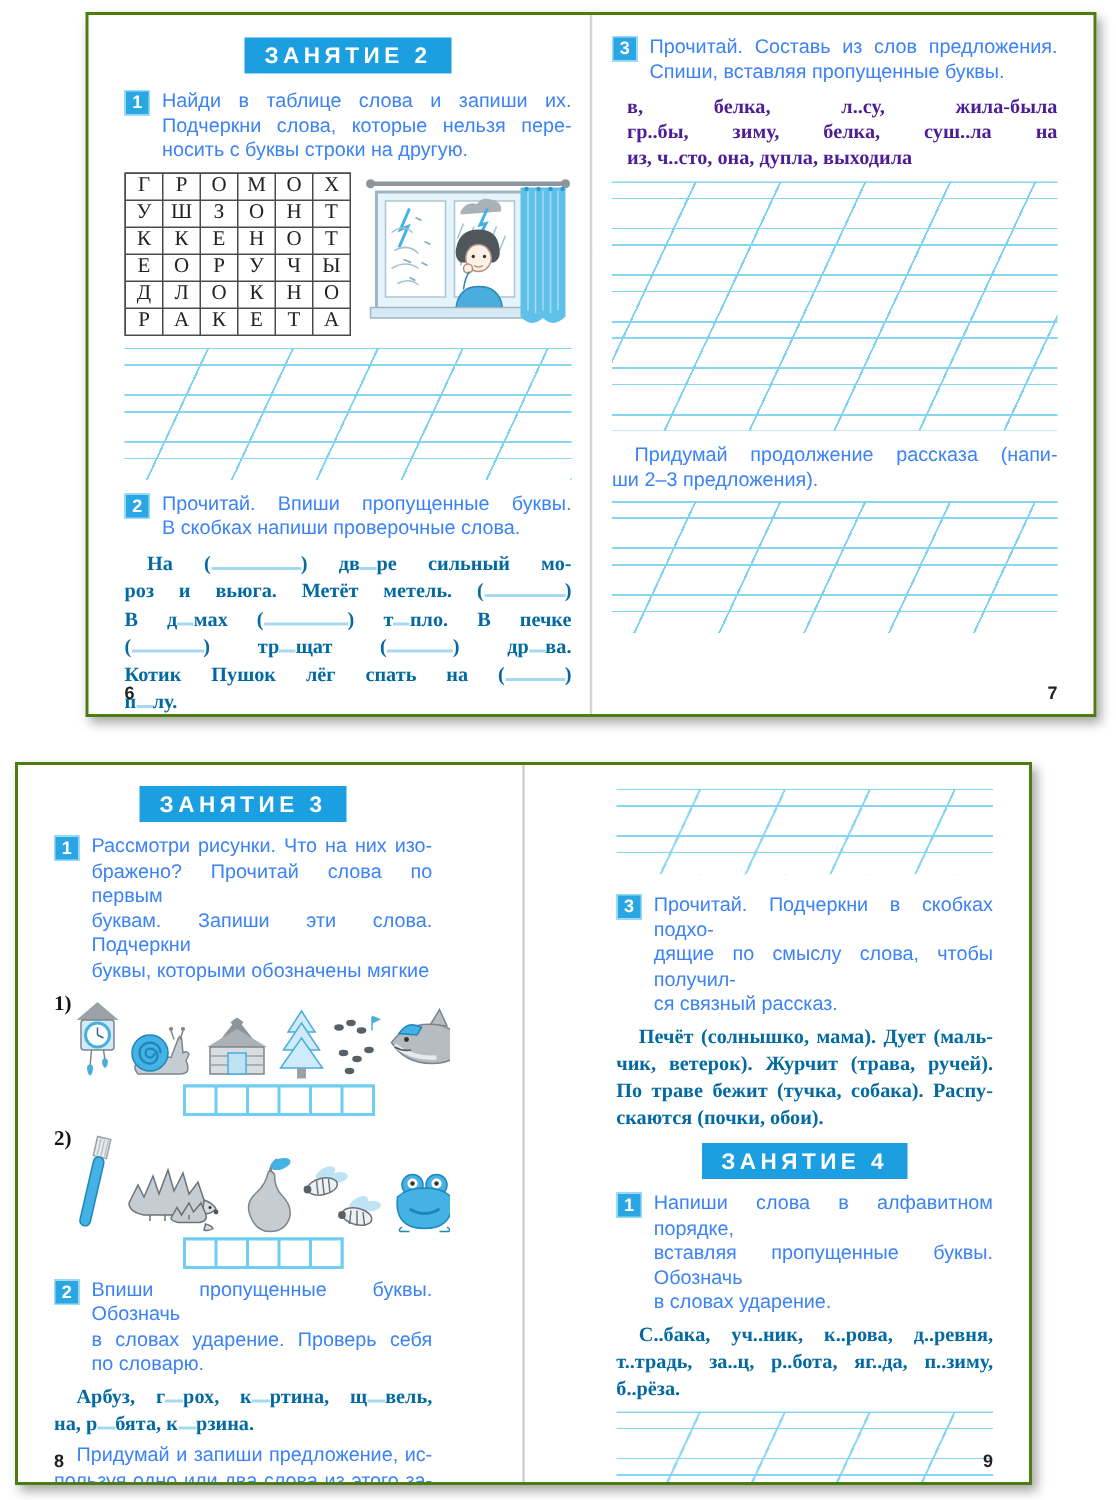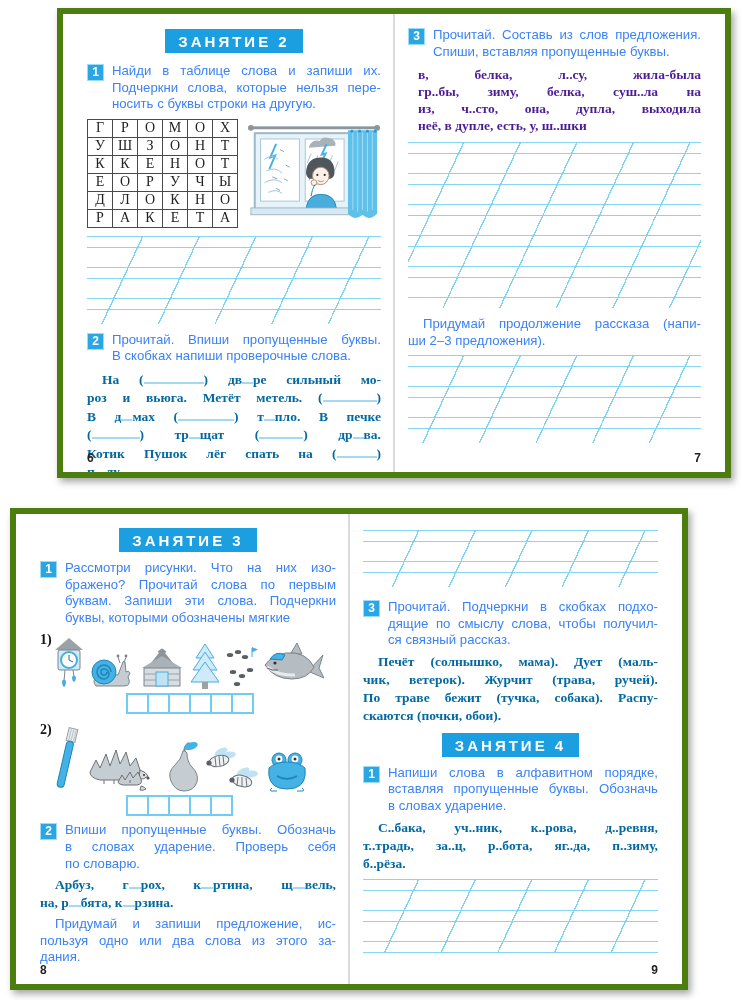--- a/index.html
+++ b/index.html
@@ -1,23 +1,23 @@
 <!DOCTYPE html>
 <html><head>
 <meta charset="utf-8">
 <style>
   * { margin:0; padding:0; box-sizing:border-box; }
   html,body { background:#ffffff; }
   #stage { position:relative; width:744px; height:1000px; background:#fff; overflow:hidden;
            font-family:"Liberation Sans",sans-serif; }
 
   .spread { position:absolute; display:flex; background:#fff;
-            border:6px solid #4d7c0f; box-shadow:3px 4px 7px rgba(0,0,0,.35); }
+            border:2px solid #4d7c0f; box-shadow:3px 4px 7px rgba(0,0,0,.35); }
   #spread-top    { left:57px; top:8px;  width:674px; height:470px; }
-  #spread-bottom { left:10px; top:508px; width:678px; height:482px; }
+  #spread-bottom { left:10px; top:508px; width:678px; height:482px;gap:48px; }
 
   .page { position:relative; width:50%; overflow:hidden; }
   .divider { width:2px; background:linear-gradient(to right,#ececec,#c9c9c9,#ececec); }
 
   .pg-inner { height:100%; }
   .pad-l { padding:13px 12px 6px 24px; }
   .pad-r { padding:13px 24px 6px 13px; }
 
   .hdr-wrap { text-align:center; margin:2px 0 10px; }
   .hdr { display:inline-block; background:#1b9fe0; color:#fff;
@@ -206,21 +206,20 @@
           <div class="instr">
               <div class="tl">Прочитай. Составь из слов предложения.</div>
               <div class="tl">Спиши, вставляя пропущенные буквы.</div>
             </div>
         </div>
 
         <div class="serif-words mb8" style="padding-left:10px;">
             <div class="tl">в, белка, л..су, жила-была</div>
             <div class="tl">гр..бы, зиму, белка, суш..ла на</div>
             <div class="tl">из, ч..сто, она, дупла, выходила</div>
-            <div class="tl">неё, в дупле, есть, у, ш..шки</div>
           </div>
 
         <div class="ruled" style="height:166px;"></div>
 
         <div class="instr indent mb6">
             <div class="tl">Придумай продолжение рассказа (напи-</div>
             <div class="tl">ши 2–3 предложения).</div>
           </div>
 
         <div class="ruled" style="height:88px;"></div>

